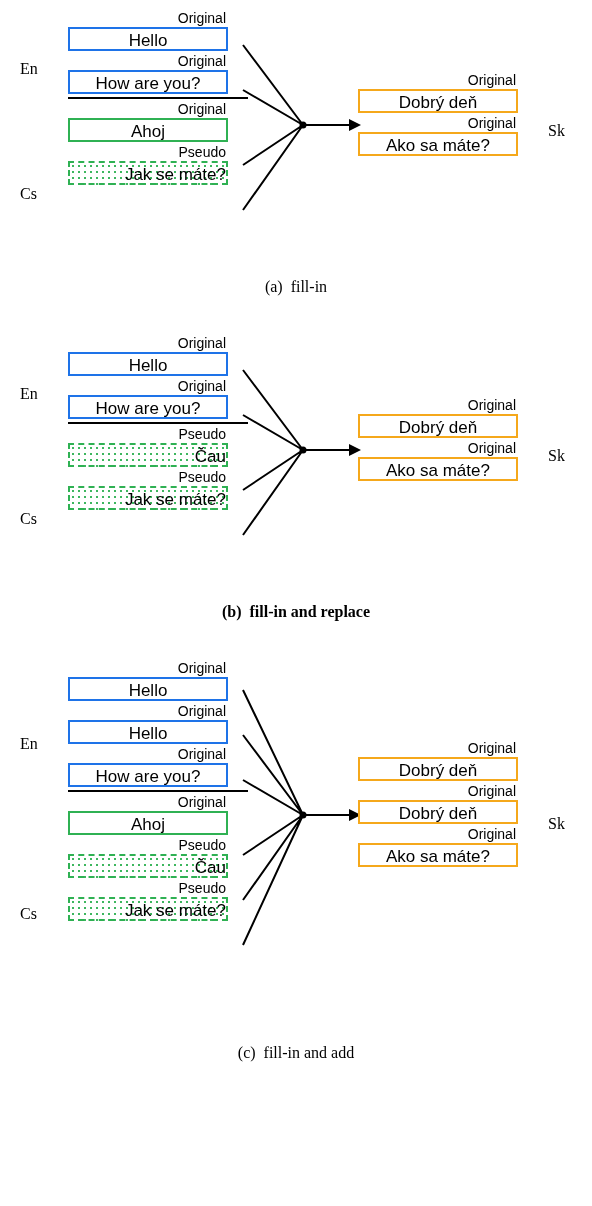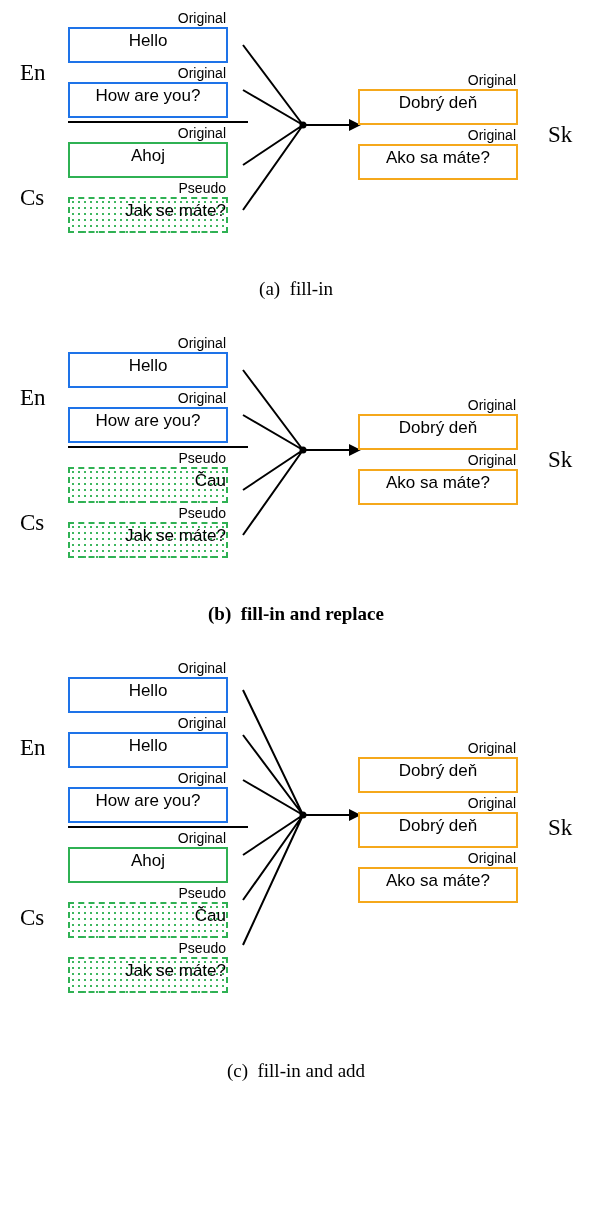--- a/index.html
+++ b/index.html
@@ -19,27 +19,27 @@
     left: 60px;
     top: 0;
     width: 170px;
   }
   .right-col {
     position: absolute;
     left: 350px;
   }
   .lang-en, .lang-cs, .lang-sk {
     position: absolute;
-    font-size: 23px;
+    font-size: 16px;
     font-family: "Times New Roman", serif;
   }
   .box {
     border: 2px solid;
     width: 160px;
-    height: 36px;
+    height: 24px;
     line-height: 24px;
     text-align: center;
     font-size: 17px;
     font-family: Verdana, Arial, sans-serif;
     margin-bottom: 2px;
     position: relative;
     background: #fff;
   }
   .box .tag {
     position: absolute;
@@ -61,21 +61,21 @@
     background-position: 0 0;
     text-align: right;
   }
   .divider {
     border-top: 2px solid #000;
     width: 180px;
     margin: 3px 0 2px 0;
   }
   .caption {
     text-align: center;
-    font-size: 19px;
+    font-size: 16px;
     font-family: "Times New Roman", serif;
     margin-top: 8px;
   }
   .arrow-svg {
     position: absolute;
   }
   .vgap { height: 17px; }
 </style>
 </head>
 <body>
@@ -241,14 +241,14 @@
       <span class="tag">Original</span>
       <span>Dobrý deň</span>
     </div>
     <div class="vgap"></div>
     <div class="box orange">
       <span class="tag">Original</span>
       <span>Ako sa máte?</span>
     </div>
   </div>
 
-  <div class="caption" style="position:absolute; top:362px; width:100%;margin-top:38px;">(c)&nbsp;&nbsp;fill-in and add</div>
+  <div class="caption" style="position:absolute; top:346px; width:100%;margin-top:38px;">(c)&nbsp;&nbsp;fill-in and add</div>
 </div>
 
 </body></html>

